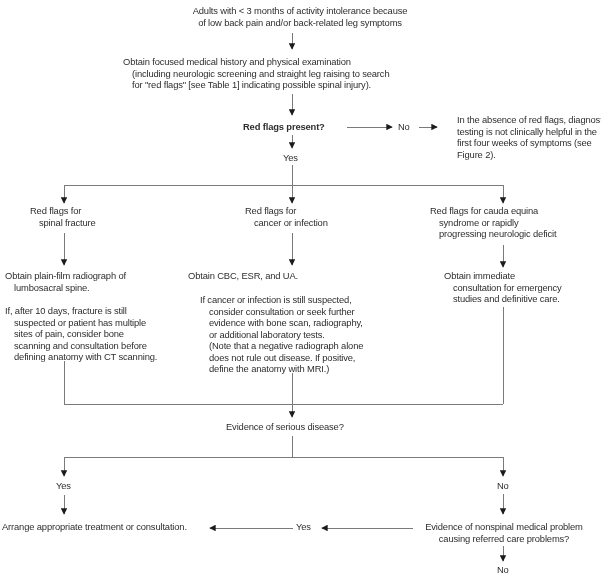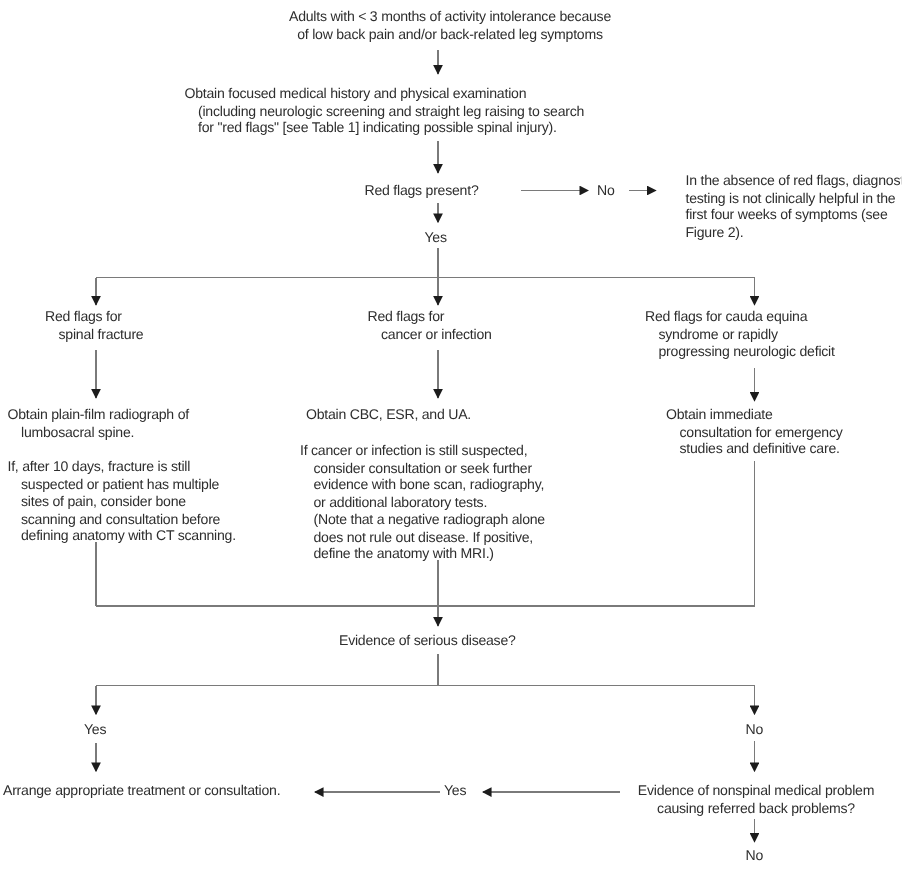--- a/index.html
+++ b/index.html
@@ -80,21 +80,21 @@
       <div class="ln">Adults with &lt; 3 months of activity intolerance because</div>
       <div class="ln">of low back pain and/or back-related leg symptoms</div>
     </div>
 
   <div class="node hang" style="left:123px;top:56px;">
       <div class="ln">Obtain focused medical history and physical examination</div>
       <div class="ln">(including neurologic screening and straight leg raising to search</div>
       <div class="ln">for "red flags" [see Table 1] indicating possible spinal injury).</div>
     </div>
 
-  <div class="node" style="left:243px;top:121px;">Red flags present?</div>
+  <div class="node" style="left:243px;top:121px;font-weight:bold;">Red flags present?</div>
 
   <div class="node" style="left:398px;top:121px;">No</div>
 
   <div class="node" style="left:441px;top:114px;margin-left:16px;">
       <div class="ln">In the absence of red flags, diagnostic</div>
       <div class="ln">testing is not clinically helpful in the</div>
       <div class="ln">first four weeks of symptoms (see</div>
       <div class="ln">Figure 2).</div>
     </div>
 
@@ -122,21 +122,21 @@
     </div>
 
   <div class="node hang" style="left:5px;top:305px;">
       <div class="ln">If, after 10 days, fracture is still</div>
       <div class="ln">suspected or patient has multiple</div>
       <div class="ln">sites of pain, consider bone</div>
       <div class="ln">scanning and consultation before</div>
       <div class="ln">defining anatomy with CT scanning.</div>
     </div>
 
-  <div class="node" style="left:204px;top:270px;">Obtain CBC, ESR, and UA.</div>
+  <div class="node" style="left:188px;top:270px;">Obtain CBC, ESR, and UA.</div>
 
   <div class="node hang" style="left:200px;top:294px;">
       <div class="ln">If cancer or infection is still suspected,</div>
       <div class="ln">consider consultation or seek further</div>
       <div class="ln">evidence with bone scan, radiography,</div>
       <div class="ln">or additional laboratory tests.</div>
       <div class="ln">(Note that a negative radiograph alone</div>
       <div class="ln">does not rule out disease. If positive,</div>
       <div class="ln">define the anatomy with MRI.)</div>
     </div>
@@ -152,18 +152,18 @@
   <div class="node" style="left:56px;top:480px;">Yes</div>
 
   <div class="node" style="left:497px;top:480px;">No</div>
 
   <div class="node" style="left:2px;top:521px;">Arrange appropriate treatment or consultation.</div>
 
   <div class="node" style="left:296px;top:521px;">Yes</div>
 
   <div class="node center" style="left:417px;top:521px;width:174px;">
       <div class="ln">Evidence of nonspinal medical problem</div>
-      <div class="ln">causing referred back problems?</div>
+      <div class="ln">causing referred care problems?</div>
     </div>
 
   <div class="node" style="left:497px;top:564px;">No</div>
 
 </div>
 
 </body></html>

